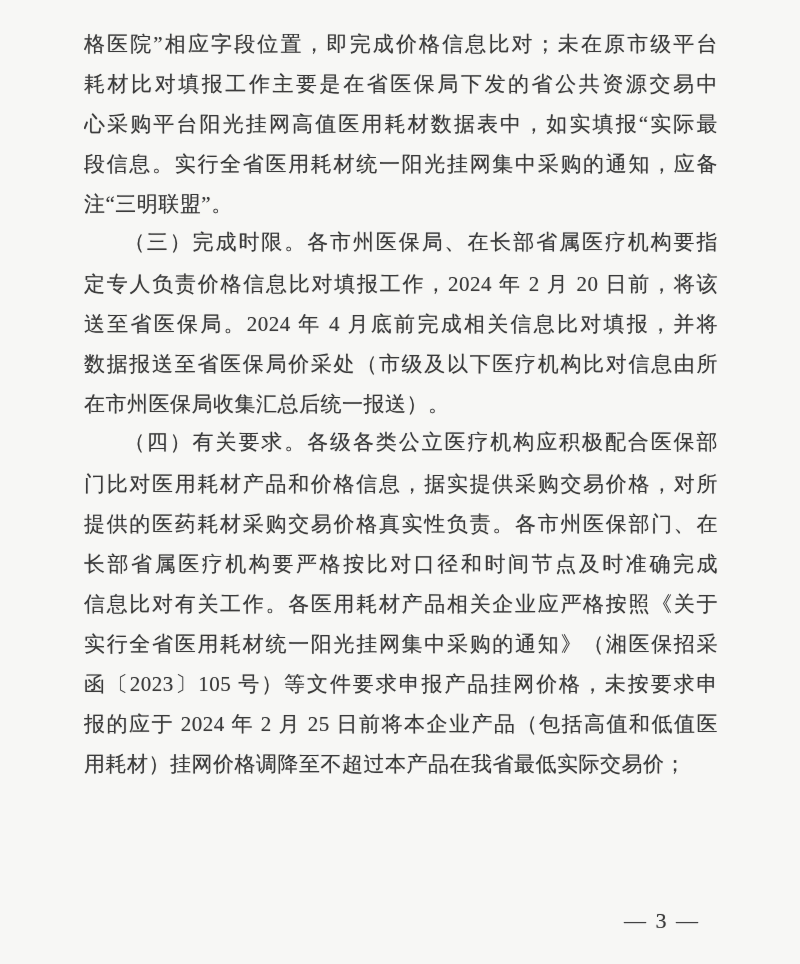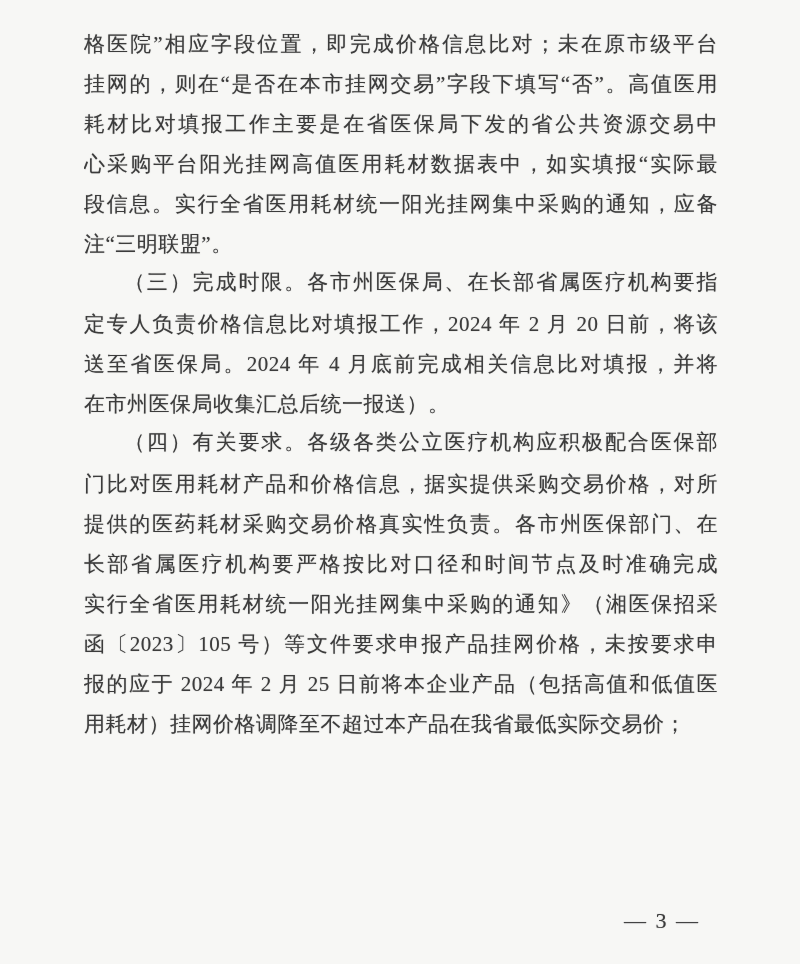--- a/index.html
+++ b/index.html
@@ -50,39 +50,40 @@
   }
 </style>
 </head>
 <body>
 
 <div class="page">
   <div class="text-block">
 
     <div>
       <div class="line">格医院”相应字段位置，即完成价格信息比对；未在原市级平台</div>
-      <div class="line">挂网的，则在“是否在本市挂网交易”字段下填写“否”。高值医用</div>
       <div class="line">耗材比对填报工作主要是在省医保局下发的省公共资源交易中</div>
       <div class="line">心采购平台阳光挂网高值医用耗材数据表中，如实填报“实际最</div>
       <div class="line">段信息。实行全省医用耗材统一阳光挂网集中采购的通知，应备</div>
       <div class="line para-end">注“三明联盟”。</div>
     </div>
 
     <div>
       <div class="line indent">（三）完成时限。各市州医保局、在长部省属医疗机构要指</div>
       <div class="line">定专人负责价格信息比对填报工作，2024 年 2 月 20 日前，将该</div>
       <div class="line">送至省医保局。2024 年 4 月底前完成相关信息比对填报，并将</div>
+      <div class="line">数据报送至省医保局价采处（市级及以下医疗机构比对信息由所</div>
       <div class="line para-end">在市州医保局收集汇总后统一报送）。</div>
     </div>
 
     <div>
       <div class="line indent">（四）有关要求。各级各类公立医疗机构应积极配合医保部</div>
       <div class="line">门比对医用耗材产品和价格信息，据实提供采购交易价格，对所</div>
       <div class="line">提供的医药耗材采购交易价格真实性负责。各市州医保部门、在</div>
       <div class="line">长部省属医疗机构要严格按比对口径和时间节点及时准确完成</div>
+      <div class="line">信息比对有关工作。各医用耗材产品相关企业应严格按照《关于</div>
       <div class="line">实行全省医用耗材统一阳光挂网集中采购的通知》（湘医保招采</div>
       <div class="line">函〔2023〕105 号）等文件要求申报产品挂网价格，未按要求申</div>
       <div class="line">报的应于 2024 年 2 月 25 日前将本企业产品（包括高值和低值医</div>
       <div class="line para-end">用耗材）挂网价格调降至不超过本产品在我省最低实际交易价；</div>
     </div>
 
   </div>
 
   <div class="page-number">— 3 —</div>
 </div>

